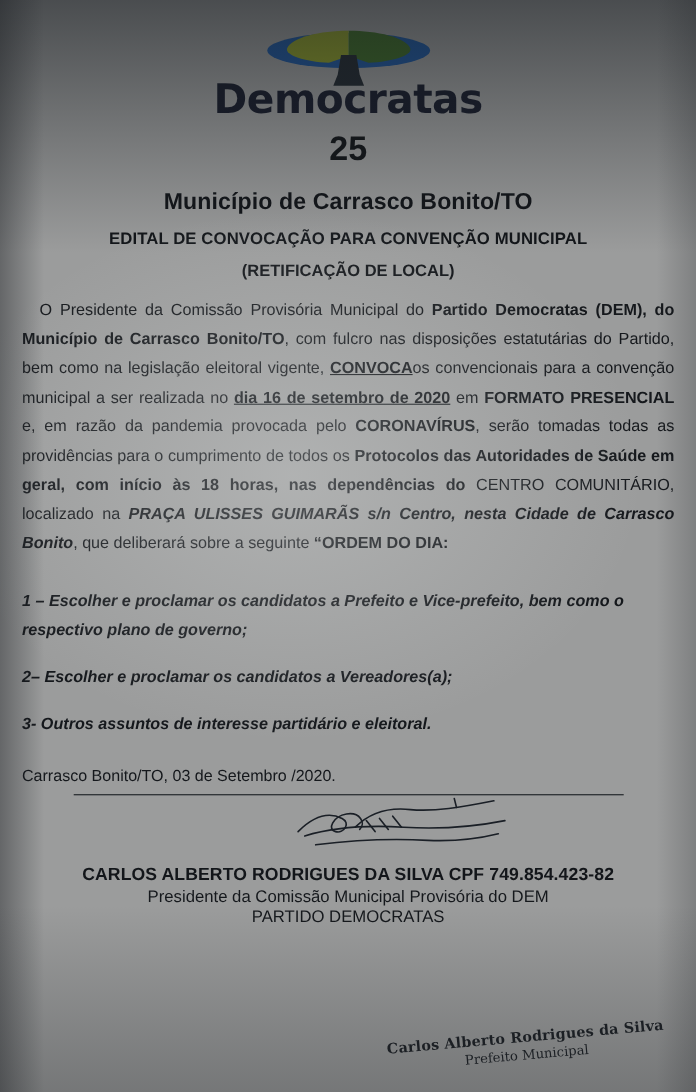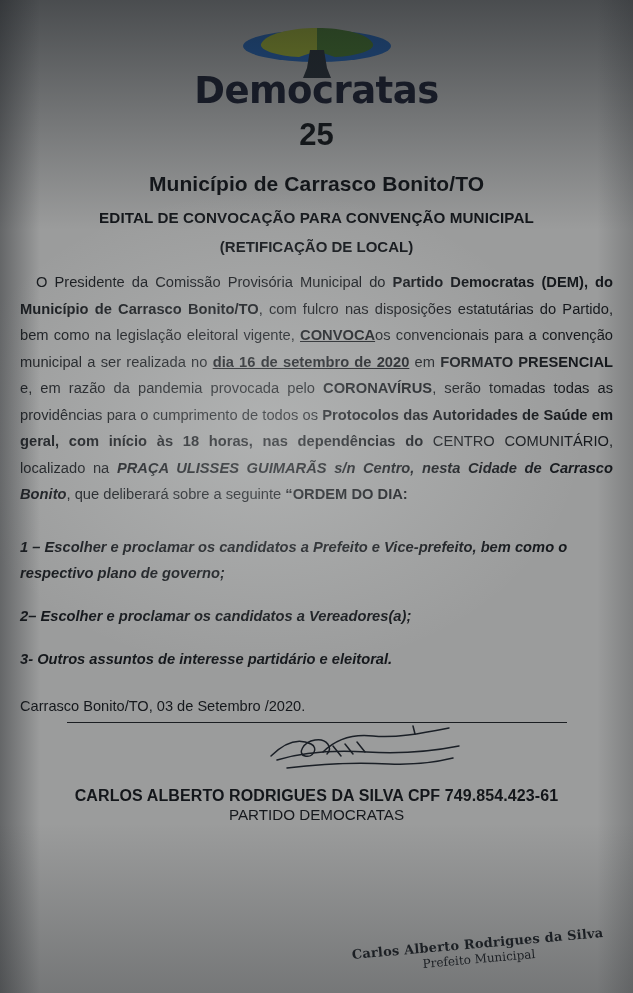--- a/index.html
+++ b/index.html
@@ -233,21 +233,22 @@
           <path d="M8 34 C22 20 36 16 48 22 C56 26 50 36 42 34 C34 32 40 20 52 18 C64 16 70 26 64 32"></path>
           <path d="M60 30 C74 16 92 12 110 14 C132 16 156 12 186 6"></path>
           <path d="M14 38 C40 30 70 28 104 30 C138 32 166 30 196 24"></path>
           <path d="M24 46 C56 42 92 40 126 42 C150 43 170 41 190 36"></path>
           <path d="M70 24 L78 34 M82 22 L90 32 M94 20 L102 30"></path>
           <path d="M150 4 L152 12"></path>
         </g>
       </svg>
       <div class="sig-line"></div>
     </div>
-    <div class="sig-name">CARLOS ALBERTO RODRIGUES DA SILVA CPF 749.854.423-61</div>
+    <div class="sig-name">CARLOS ALBERTO RODRIGUES DA SILVA CPF 749.854.423-82</div>
+    <div class="sig-role">Presidente da Comissão Municipal Provisória do DEM</div>
     <div class="sig-party">PARTIDO DEMOCRATAS</div>
 
   </div>
 
   <div class="stamp">
     <div class="stamp-name">Carlos Alberto Rodrigues da Silva</div>
     <div class="stamp-role">Prefeito Municipal</div>
   </div>
 
   <div class="sheen"></div>

